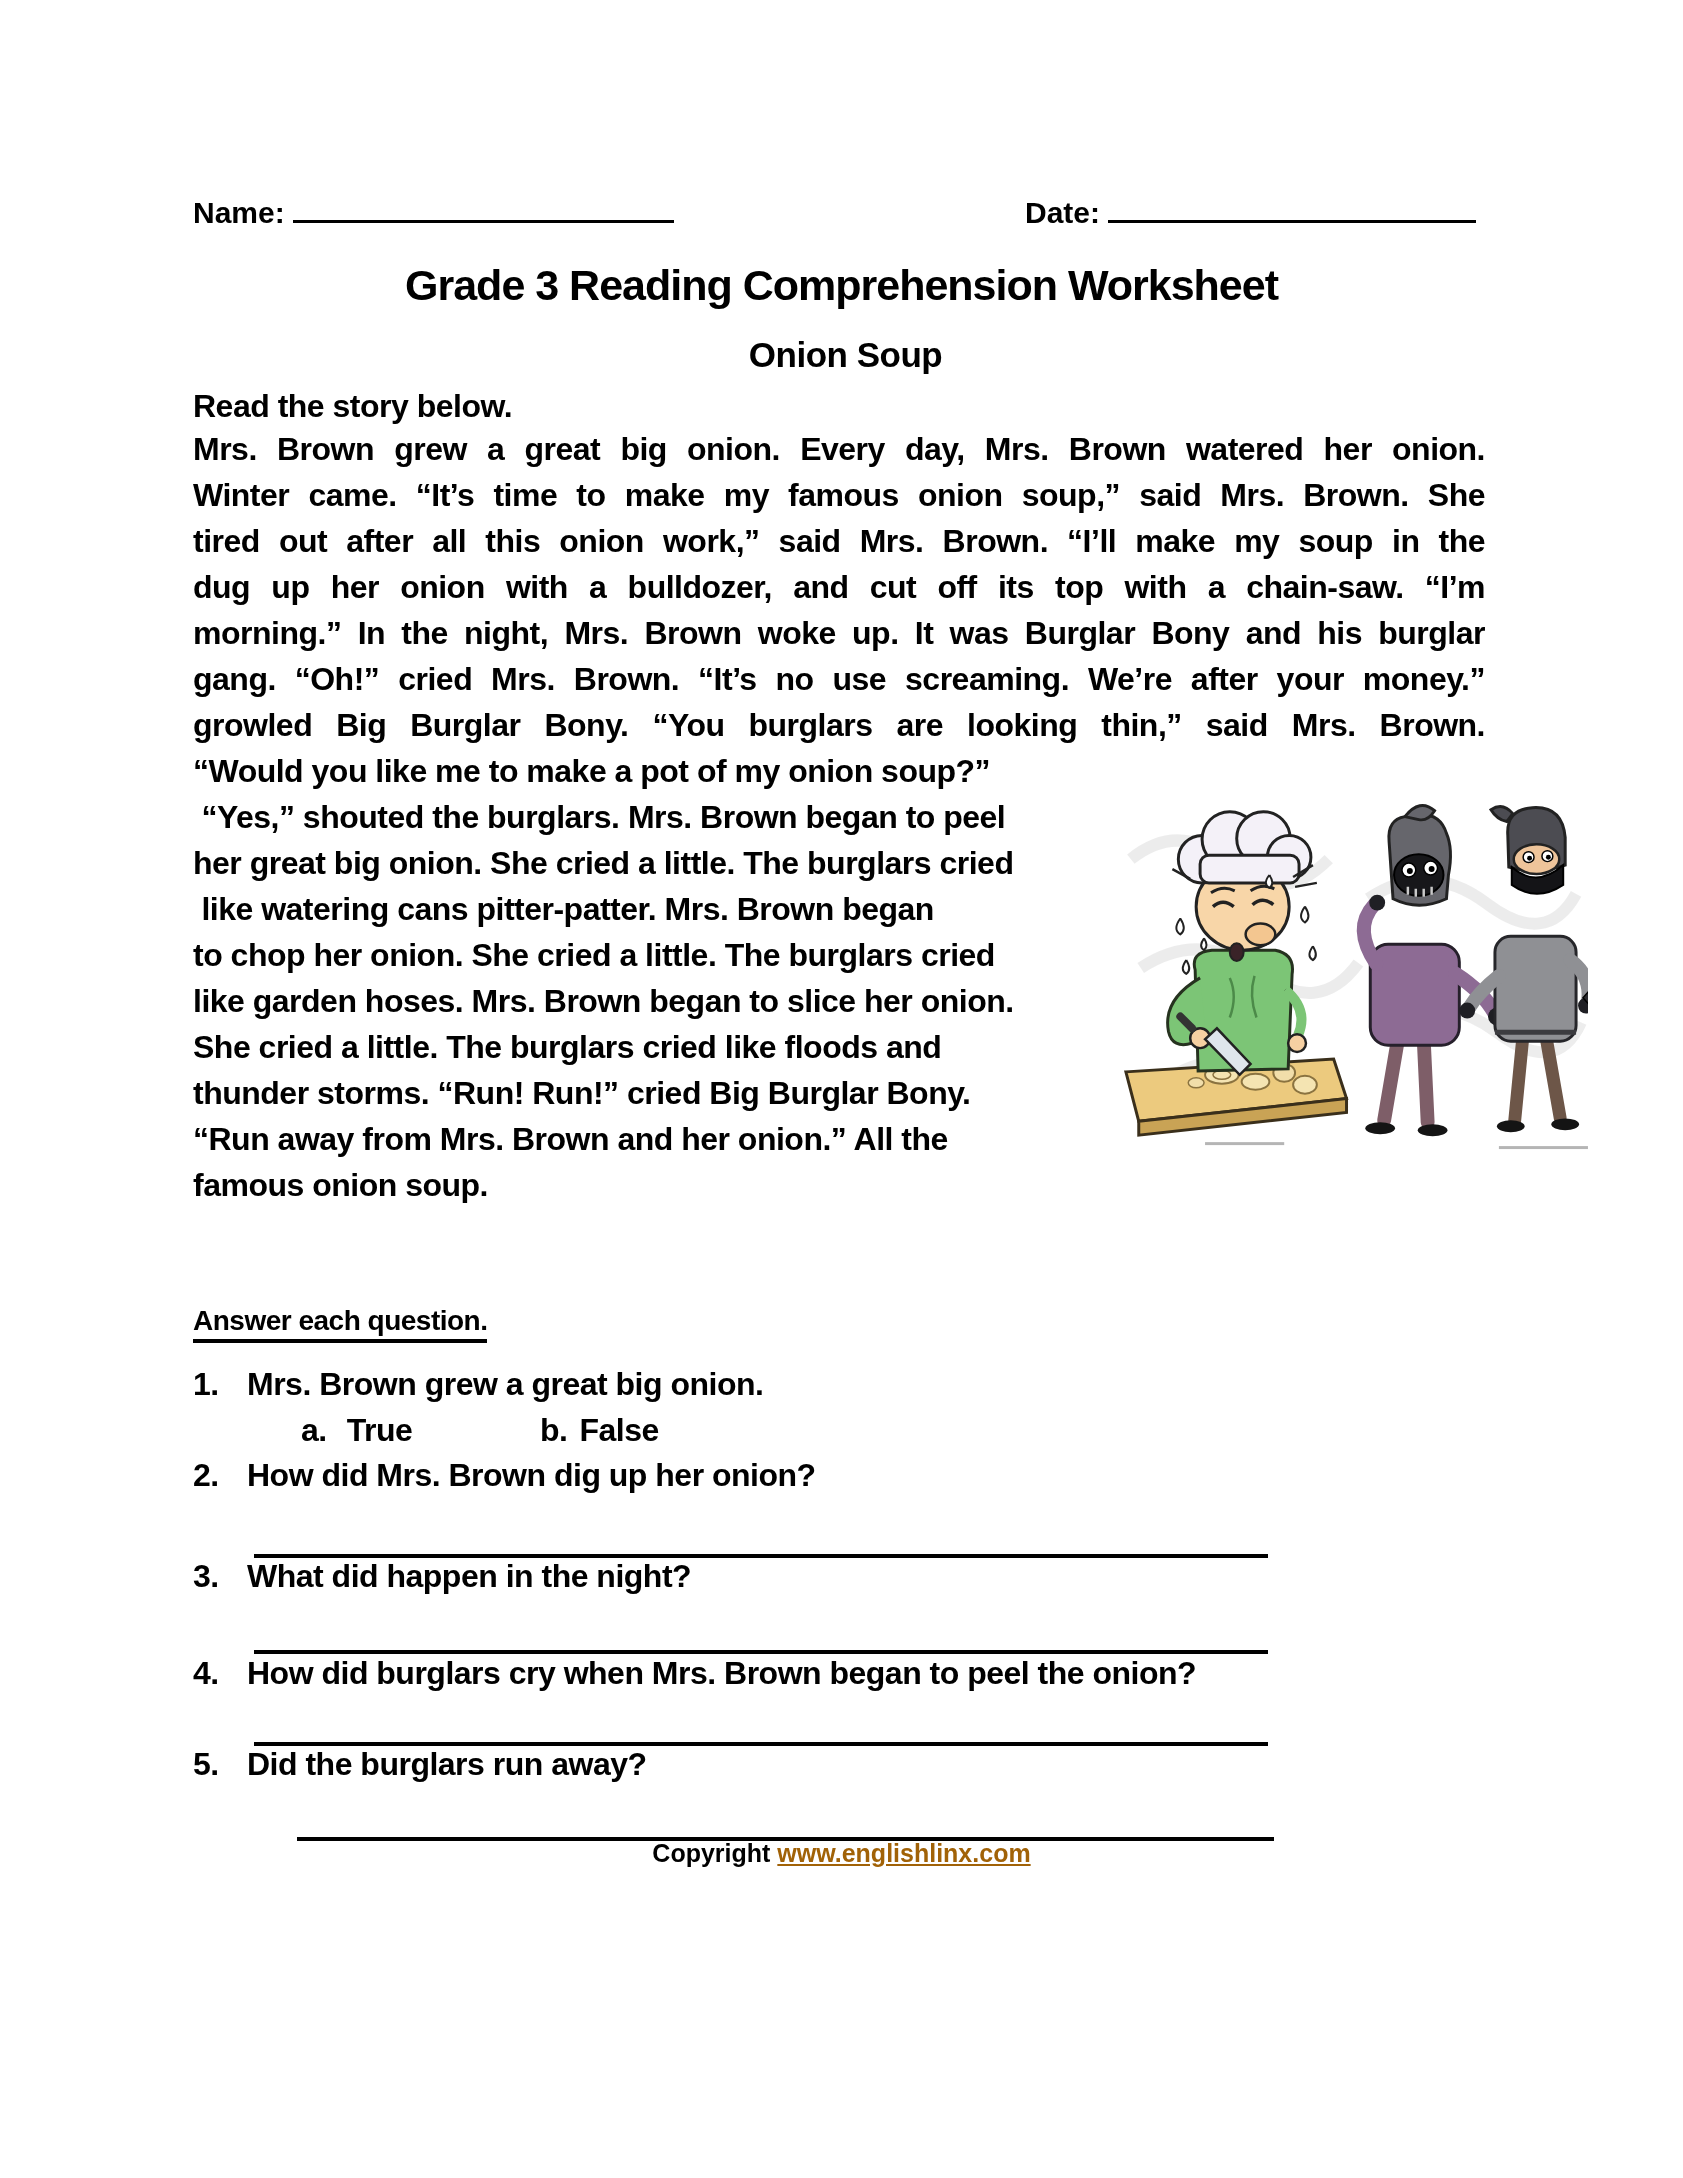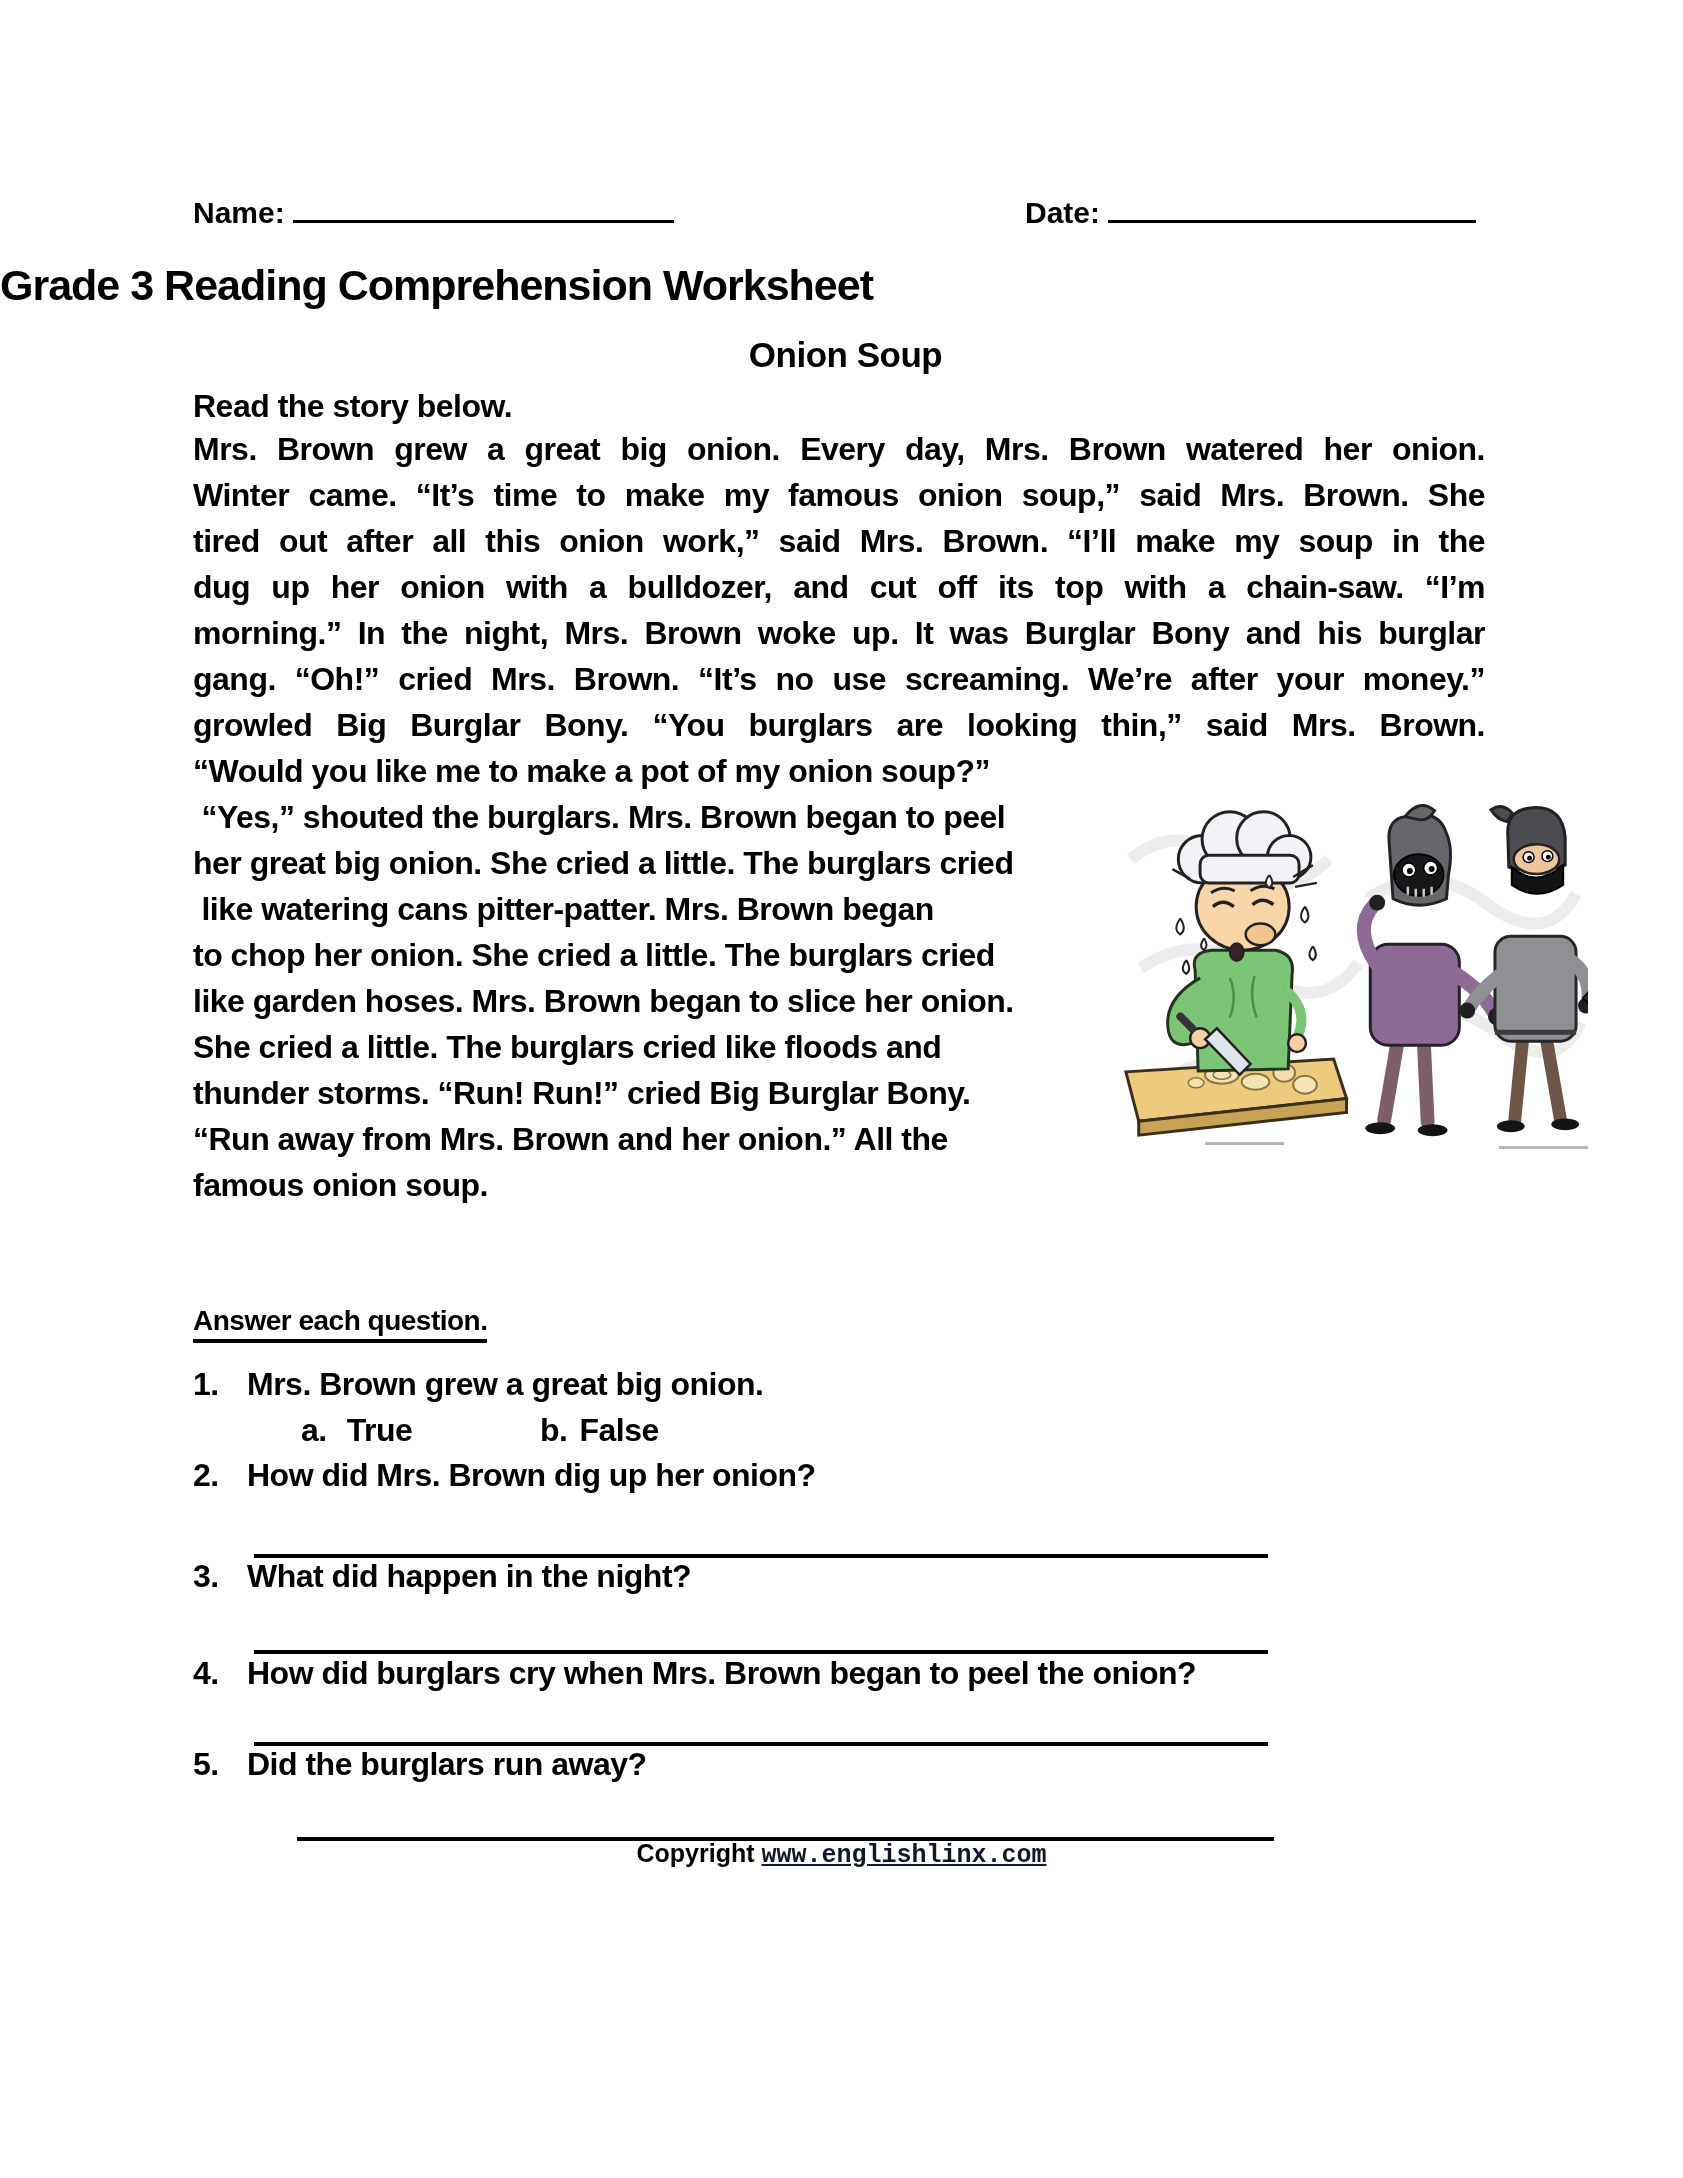--- a/index.html
+++ b/index.html
@@ -6,21 +6,21 @@
   body{width:1683px;height:2178px;font-family:"Liberation Sans",sans-serif;color:#000;}
   .page{position:relative;width:1683px;height:2178px;overflow:hidden;font-weight:bold;}
 
   
   .name-group{position:absolute;left:193px;top:194px;font-size:30px;white-space:nowrap;}
   .date-group{position:absolute;left:1025px;top:194px;font-size:30px;white-space:nowrap;}
   .fill-line{display:inline-block;border-bottom:3px solid #000;height:26px;vertical-align:baseline;margin-left:8px;}
   .name-line{width:381px;}
   .date-line{width:368px;}
 
-  .title{position:absolute;left:0;top:261px;width:1683px;font-size:43px;letter-spacing:-1px;}
+  .title{position:absolute;left:0;top:261px;width:1683px;text-align:center;font-size:43px;letter-spacing:-1px;}
   .subtitle{position:absolute;left:4px;top:335px;width:1683px;text-align:center;font-size:35px;letter-spacing:-0.5px;}
   .instructions{position:absolute;left:193px;top:388px;font-size:32px;letter-spacing:-0.5px;}
 
   
   .story{position:absolute;left:193px;top:426px;width:1292px;font-size:32px;letter-spacing:-0.5px;}
   .story-line{height:46px;line-height:46px;white-space:pre;}
   .story-line.justify{white-space:normal;text-align:justify;text-align-last:justify;overflow:hidden;}
 
   
   .illustration{position:absolute;left:1111px;top:780px;width:477px;height:374px;}
@@ -231,17 +231,17 @@
   <div class="answer-line a4"></div>
 
   <div class="q-row q5">
     <span class="q-num">5.</span>
     <span class="q-text">Did the burglars run away?</span>
   </div>
   <div class="answer-line a5"></div>
 
   <div class="footer">
     <span>Copyright</span>
-    <a href="#" style="color: #0f172a; font-family: Liberation Mono, monospace;">www.englishlinx.com</a>
+    <a href="#" style="color: #a16207;">www.englishlinx.com</a>
   </div>
 
 </div>
 
 
 </body></html>

